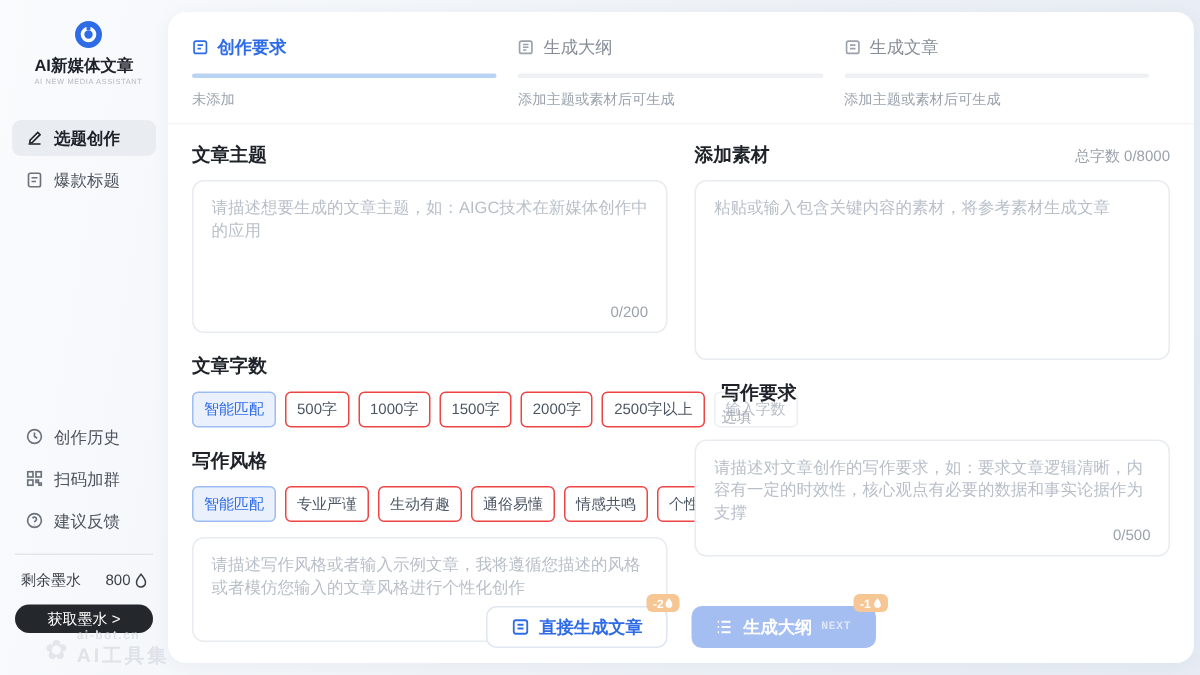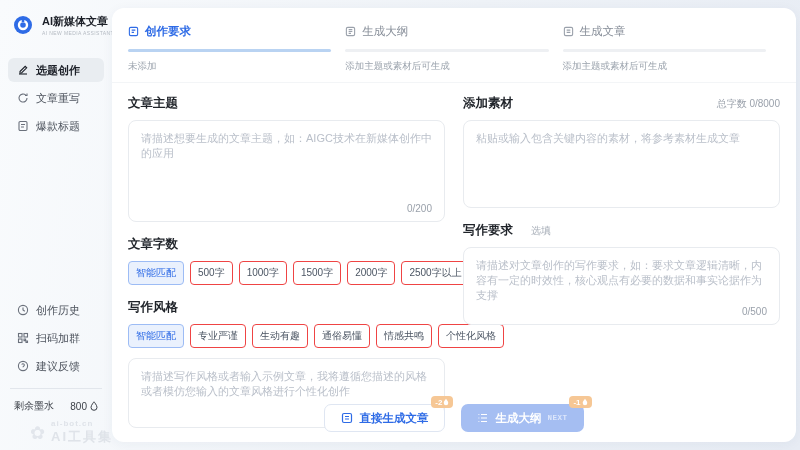--- a/index.html
+++ b/index.html
@@ -4,21 +4,21 @@
 <style>
   * { margin:0; padding:0; box-sizing:border-box; }
   html,body { width:800px; height:450px; overflow:hidden; }
   body {
     font-family:"Liberation Sans","DejaVu Sans",sans-serif;
     background:linear-gradient(100deg,#f9fbfd 0%,#eef2f7 55%,#e7ecf4 100%);
     position:relative; color:#1f2329;
   }
   
   .sidebar { position:absolute; left:0; top:0; width:112px; height:450px; padding:14px 8px; }
-  .logo-row { display:flex; align-items:center; gap:10px; padding-left:6px; margin-bottom:22px; }
+  .logo-row { display:flex; align-items:center; gap:4px; padding-left:6px; margin-bottom:22px;flex-direction:column; }
   .logo-mark { width:18px; height:18px; flex:0 0 auto; }
   .logo-text .t1 { font-size:11px; font-weight:bold; color:#1d2129; white-space:nowrap; }
   .logo-text .t2 { font-size:5px; color:#b4bac2; letter-spacing:.4px; white-space:nowrap; margin-top:1px; }
   .menu-item { display:flex; align-items:center; gap:7px; height:24px; padding:8px 9px; border-radius:6px;
     font-size:11px; color:#4e545e; margin-bottom:4px; cursor:pointer; }
   .menu-item.active { background:#e9edf1; color:#1d2129; font-weight:bold; }
   .menu-item svg { width:12px; height:12px; flex:0 0 auto; }
   .sidebar-bottom { position:absolute; left:8px; right:8px; bottom:28px; }
   .divider { height:1px; background:#e2e6ec; margin:10px 2px; }
   .ink-row { display:flex; align-items:center; justify-content:space-between; padding:0 6px; font-size:10px; color:#3a3f47; margin-bottom:9px; }
@@ -43,21 +43,21 @@
   .sec-head { display:flex; align-items:baseline; justify-content:space-between; margin-bottom:8px; }
   .sec-title { font-size:12.5px; font-weight:bold; color:#1f2329; }
   .sec-sub { font-size:10px; color:#a6adb7; margin-left:18px; font-weight:normal;text-align:right; }
   .sec-meta { font-size:10px; color:#9aa1ab; }
   .ta-wrap { position:relative; border:1px solid #e8ebef; border-radius:8px; background:#fff; }
   textarea { width:100%; height:100%; border:none; outline:none; resize:none; background:transparent;
     font-family:"Liberation Sans","DejaVu Sans",sans-serif; font-size:11px; color:#333; padding:10px 12px; display:block; }
   textarea::placeholder { color:#b9bfc9; }
   .counter { position:absolute; right:12px; bottom:7px; font-size:10px; color:#9aa1ab; }
   .ta-topic { height:102px; }
-  .ta-material { height:88px; }
+  .ta-material { height:120px; }
   .ta-req { height:78px; }
   .ta-style { height:70px; margin-top:10px; }
   .chips { display:flex; gap:6px; flex-wrap:nowrap; }
   .chip { font-size:10px; color:#4b5563; border:1px solid #ef4444; background:#fff; border-radius:4px;
     padding:4px 7px; white-space:nowrap; cursor:pointer; }
   .chip.selected { color:#2e6be6; border-color:#9dbcf5; background:#eaf1fd; }
   .chip.ghost { color:#b8bec8; border-color:#edeff2; }
   .row-gap { margin-top:14px; }
   
   .footer-actions { position:absolute; left:0; right:0; bottom:10px; display:flex; justify-content:center; gap:16px; }
@@ -95,27 +95,20 @@
 
   <div class="menu-item active">
     <svg viewBox="0 0 12 12" fill="none" stroke="#1d2129" stroke-width="1.1">
       <path d="M2 10h8"></path>
         <path d="M3 7.5 8.2 2.3l1.5 1.5L4.5 9 3 9.2z"></path>
     </svg>
     <span>选题创作</span>
   </div>
   <div class="menu-item">
     <svg viewBox="0 0 12 12" fill="none" stroke="#6b717c" stroke-width="1.1">
-      <path d="M10 6a4 4 0 1 1-1.2-2.8"></path>
-        <path d="M10 1.5v2h-2"></path>
-    </svg>
-    <span>文章重写</span>
-  </div>
-  <div class="menu-item">
-    <svg viewBox="0 0 12 12" fill="none" stroke="#6b717c" stroke-width="1.1">
       <rect x="2" y="1.5" width="8" height="9" rx="1.2"></rect>
         <path d="M4 4.5h4M4 7h3"></path>
     </svg>
     <span>爆款标题</span>
   </div>
 
   <div class="sidebar-bottom">
     <div class="menu-item">
       <svg viewBox="0 0 12 12" fill="none" stroke="#6b717c" stroke-width="1.1">
         <circle cx="6" cy="6" r="4.6"></circle>
@@ -143,20 +136,21 @@
     <div class="divider"></div>
     <div class="ink-row">
       <span>剩余墨水</span>
       <span class="ink-right">
         <span>800</span>
         <svg width="8" height="10" viewBox="0 0 8 10" fill="none" stroke="#3a3f47" stroke-width="1">
           <path d="M4 .8C4 .8 1 4.3 1 6.3a3 3 0 0 0 6 0C7 4.3 4 .8 4 .8Z"></path>
         </svg>
       </span>
     </div>
+    <button class="get-ink-btn">获取墨水 &gt;</button>
   </div>
 </div>
 
 <div class="card">
   <div class="steps-wrap">
     <div class="steps">
       <div class="step active">
         <div class="step-head">
           <svg viewBox="0 0 12 12" fill="none" stroke="#2e6be6" stroke-width="1.2">
             <rect x="1.5" y="1.5" width="9" height="9" rx="1.5"></rect>
@@ -237,21 +231,21 @@
         <span class="sec-title">添加素材</span>
         <span class="sec-meta">
           <span>总字数</span>
           <span>0/8000</span>
         </span>
       </div>
       <div class="ta-wrap ta-material">
         <textarea placeholder="粘贴或输入包含关键内容的素材，将参考素材生成文章" style=""></textarea>
       </div>
 
-      <div class="row-gap sec-head" style="justify-content:flex-start;">
+      <div class="row-gap sec-head" style="justify-content:flex-start;flex-direction:column;">
         <span class="sec-title">写作要求</span>
         <span class="sec-sub">选填</span>
       </div>
       <div class="ta-wrap ta-req">
         <textarea placeholder="请描述对文章创作的写作要求，如：要求文章逻辑清晰，内容有一定的时效性，核心观点有必要的数据和事实论据作为支撑" style=""></textarea>
         <span class="counter">0/500</span>
       </div>
     </div>
   </div>
 

